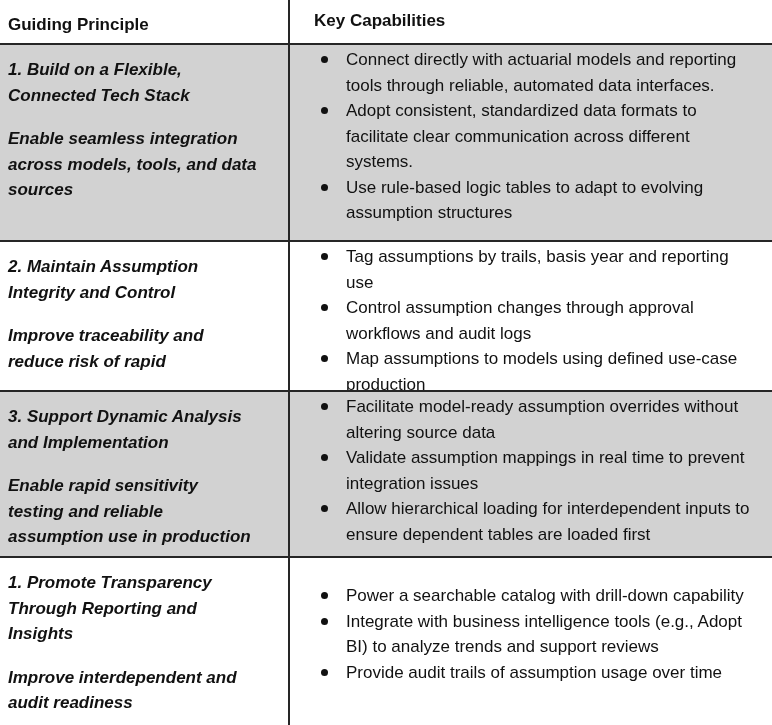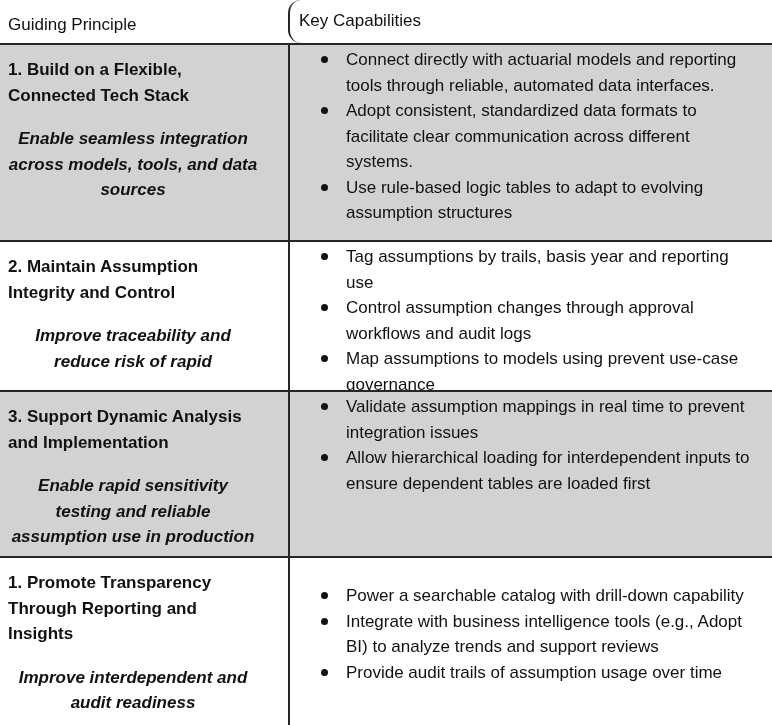--- a/index.html
+++ b/index.html
@@ -19,29 +19,28 @@
     font-size:17px;
     line-height:1.5;
     overflow:hidden;
     box-sizing:border-box;
   }
   .cell{box-sizing:border-box;overflow:hidden;background:#fff;}
   .cell.right{border-left:2px solid var(--border);}
   .cell.bordered{border-top:2px solid var(--border);}
   .cell.shaded{background:var(--shaded-row-bg);}
   .header-cell{
-    font-weight:normal;
+    font-weight:bold;
     padding:8px 6px 0 8px;
     background:var(--header-bg);
-    border-radius:13px;
   }
-  .header-cell.right{padding-left:9px;}
+  .header-cell.right{padding-left:24px;}
   .cell.left{padding:12px 30px 0 8px;}
-  .ptitle{margin:0;font-weight:bold;}
-  .pdesc{margin:18px 0 0 0;font-weight:bold;font-style:italic;text-align:center;}
+  .ptitle{margin:0;font-weight:bold;font-style:italic;}
+  .pdesc{margin:18px 0 0 0;font-weight:bold;font-style:italic;}
   .caps{
     list-style:none;
     margin:2px 0 0 0;
     padding:0 22px 0 16px;
   }
   .caps li{
     position:relative;
     padding-left:40px;
   }
   .caps li::before{
@@ -79,30 +78,31 @@
   </div>
 
   <div class="cell left bordered">
     <p class="ptitle">2. Maintain Assumption Integrity and Control</p>
     <p class="pdesc">Improve traceability and reduce risk of rapid</p>
   </div>
   <div class="cell right bordered">
     <ul class="caps">
       <li>Tag assumptions by trails, basis year and reporting use</li>
       <li>Control assumption changes through approval workflows and audit logs</li>
-      <li>Map assumptions to models using prevent use-case governance</li>
+      <li>Map assumptions to models using defined use-case production</li>
     </ul>
   </div>
 
   <div class="cell left bordered shaded">
     <p class="ptitle">3. Support Dynamic Analysis and Implementation</p>
     <p class="pdesc">Enable rapid sensitivity testing and reliable assumption use in production</p>
   </div>
   <div class="cell right bordered shaded">
     <ul class="caps">
+      <li>Facilitate model-ready assumption overrides without altering source data</li>
       <li>Validate assumption mappings in real time to prevent integration issues</li>
       <li>Allow hierarchical loading for interdependent inputs to ensure dependent tables are loaded first</li>
     </ul>
   </div>
 
   <div class="cell left bordered">
     <p class="ptitle">1. Promote Transparency Through Reporting and Insights</p>
     <p class="pdesc">Improve interdependent and audit readiness</p>
   </div>
   <div class="cell right bordered">

